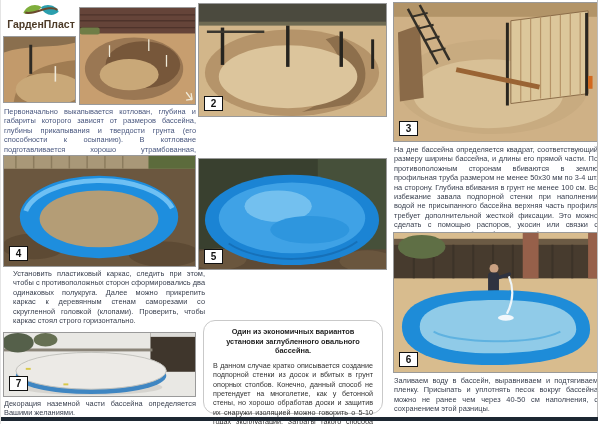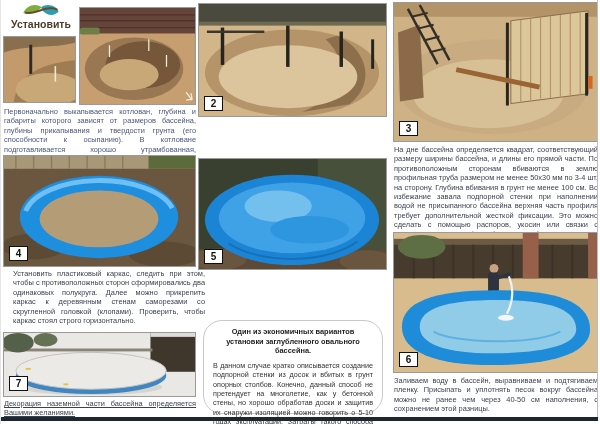--- a/index.html
+++ b/index.html
@@ -29,50 +29,50 @@
     text-align:justify;text-justify:inter-word;
   }
   .cap-blue{color:#48567e;}
 
   .p1a{left:2px;top:36px;width:73px;height:67px;}
   .p1 {left:78px;top:7px;width:117px;height:98px;}
   .cap1{left:3px;top:107px;width:192px;}
   .p4 {left:2px;top:155px;width:193px;height:112px;}
   .cap4{left:12px;top:269px;width:192px;}
   .p7 {left:2px;top:332px;width:193px;height:65px;}
-  .cap7{left:3px;top:399px;width:192px;text-decoration:underline;}
+  .cap7{left:3px;top:399px;width:192px;}
 
   .p2 {left:197px;top:3px;width:189px;height:114px;}
   .cap2{left:198px;top:119px;width:188px;}
   .p5 {left:197px;top:158px;width:189px;height:112px;}
   .cap5{left:198px;top:272px;width:188px;}
   .infobox{
     position:absolute;left:202px;top:320px;width:180px;height:94px;box-sizing:border-box;
-    border:1px solid #c9c9c9;border-radius:19px;padding:6px 9px 4px 9px;background:#fff;
+    border:1px solid #c9c9c9;border-radius:12px;padding:6px 9px 4px 9px;background:#fff;
   }
   .infobox h3{margin:0 0 5px 0;font-size:7.4px;line-height:1.3;text-align:center;color:#1d1d1d;}
   .infobox p{margin:0;font-size:7.2px;line-height:1.3;color:#333;text-align:justify;}
 
   .p3 {left:392px;top:2px;width:205px;height:140px;}
   .cap3{left:393px;top:145px;width:204px;}
   .p6 {left:392px;top:232px;width:205px;height:141px;}
   .cap6{left:393px;top:376px;width:204px;}
 </style>
 </head>
 <body>
 
 <div class="sheet">
 
   <div class="logo">
     <svg class="logo-wave" viewBox="0 0 60 26">
       <path d="M3,17 C7,6 21,1 31,8 C25,15 11,21 3,17 Z" fill="#7fae3c"></path>
       <path d="M30,8 C40,1 54,6 57,15 C49,23 35,21 30,8 Z" fill="#2b9fae"></path>
       <path d="M6,16 C18,21 42,3 55,12" stroke="#6b4a2e" stroke-width="3" fill="none"></path>
     </svg>
-    <div class="logo-text">Установить</div>
+    <div class="logo-text">ГарденПласт</div>
   </div>
 
   <div class="photo p1a">
     <svg viewBox="0 0 73 67" preserveAspectRatio="none">
       <rect width="73" height="67" fill="#c29a6b"></rect>
       <path d="M0,0 H73 V6 C50,12 22,8 0,16 Z" fill="#8a6f4e"></path>
       <path d="M10,67 C14,42 32,28 73,24 V67 Z" fill="#a07c52"></path>
       <ellipse cx="46" cy="54" rx="34" ry="17" fill="#c9a878"></ellipse>
       <rect x="26" y="8" width="3" height="30" fill="#2e2a24"></rect>
       <rect x="52" y="30" width="1.6" height="16" fill="#eee8d8"></rect>

